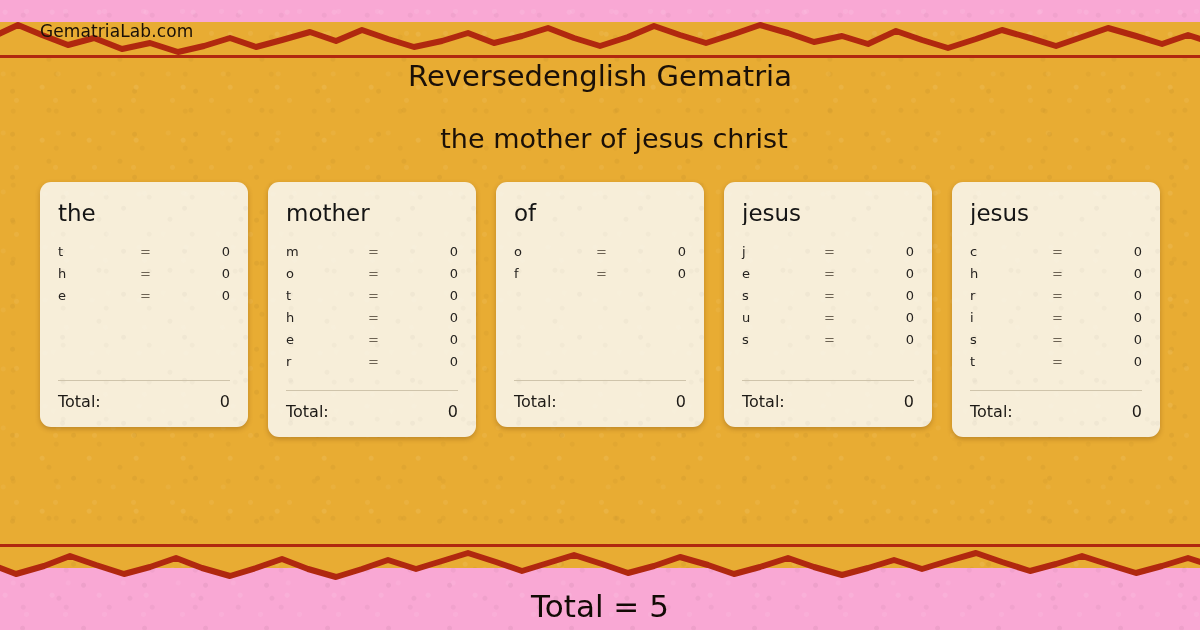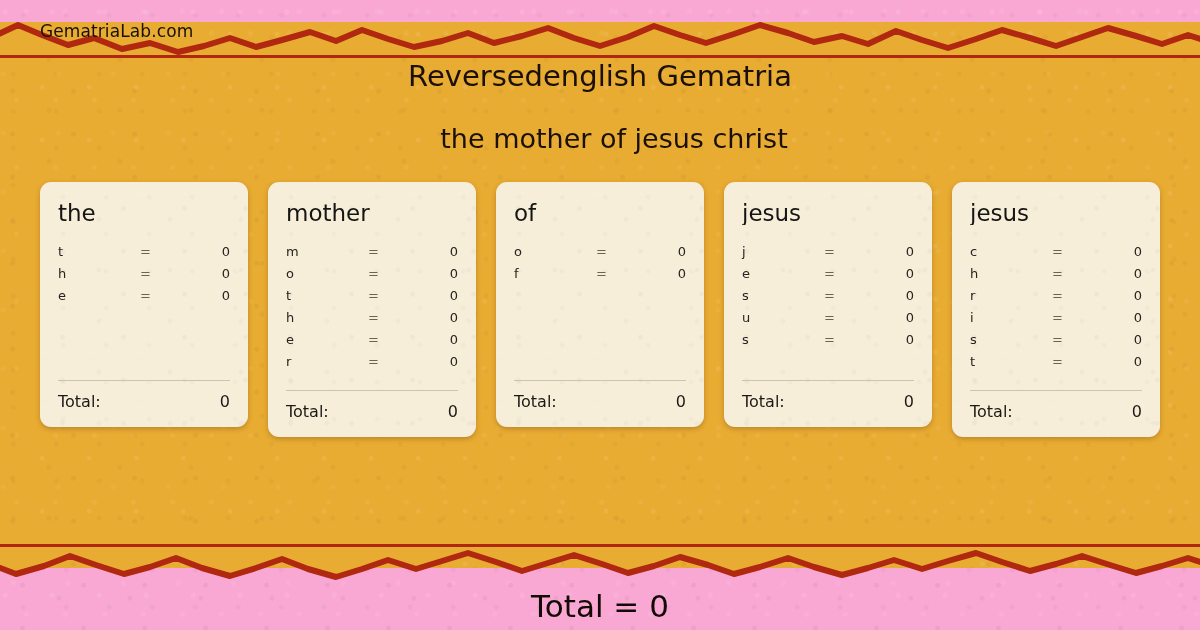--- a/index.html
+++ b/index.html
@@ -364,15 +364,15 @@
           </div>
         </div>
         <div class="divider"></div>
         <div class="total-row">
           <span class="tl">Total:</span>
           <span class="tv">0</span>
         </div>
       </div>
     </div>
 
-  <div id="footer">Total = 0</div>
+  <div id="footer">Total = 5</div>
 
 </div>
 
 </body></html>

